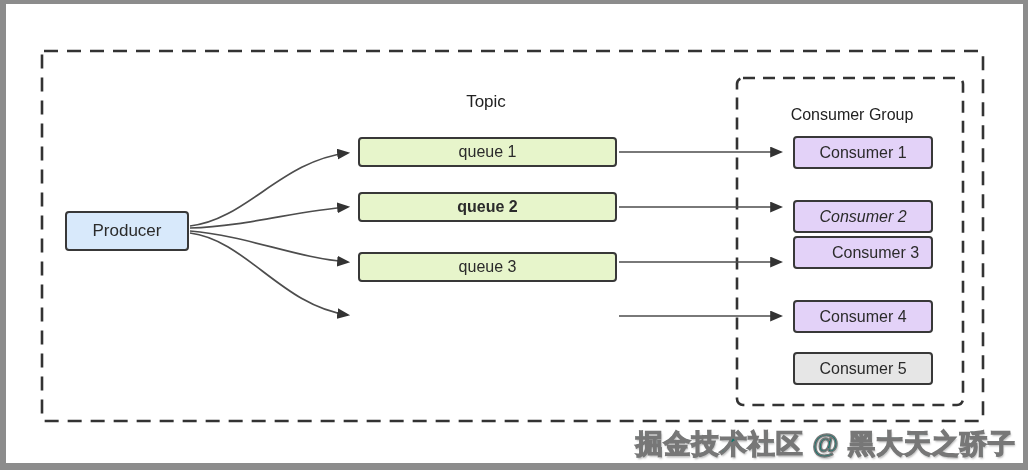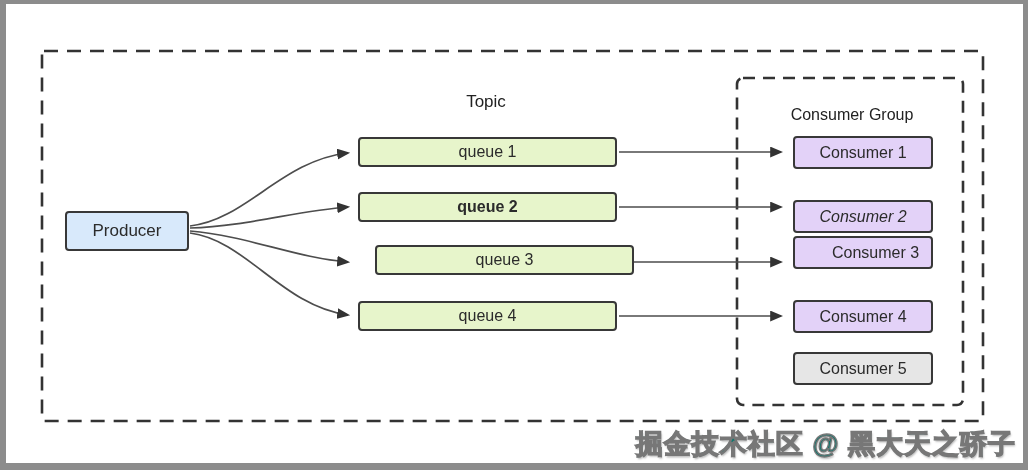--- a/index.html
+++ b/index.html
@@ -55,21 +55,21 @@
     left: 65px; top: 211px; width: 124px; height: 40px;
     background: var(--producer-fill, #d8e9fb);
     font-size: 17px;
   }
   .queue-node {
     left: 358px; width: 259px; height: 30px;
     background: var(--queue-fill, #e7f5cb);
   }
   .queue-1 { top: 137px; }
   .queue-2 { top: 192px; font-weight: bold; }
-  .queue-3 { top: 245px; margin-left: 17px; }
+  .queue-3 { top: 252px; }
   .queue-4 { top: 301px; }
   .consumer-node {
     left: 793px; width: 140px; height: 33px;
     background: var(--consumer-fill, #e3d2f8);
   }
   .consumer-1 { top: 136px; text-align: center; }
   .consumer-2 { top: 200px; font-style: italic; }
   .consumer-3 { top: 236px; padding-left: 25px; }
   .consumer-4 { top: 300px; }
   .consumer-5 { top: 352px; background: var(--consumer-inactive-fill, #e6e6e6); }
@@ -123,21 +123,20 @@
 
   <div class="zone-label topic-label">Topic</div>
 
   <div class="zone-label consumer-group-label">Consumer Group</div>
 
   <div class="node producer-node">Producer</div>
 
   <div class="node queue-node queue-1">queue 1</div>
   <div class="node queue-node queue-2">queue 2</div>
   <div class="node queue-node queue-3">queue 3</div>
-  <div class="node queue-node queue-4">queue 4</div>
 
   <div class="node consumer-node consumer-1">Consumer 1</div>
   <div class="node consumer-node consumer-2">Consumer 2</div>
   <div class="node consumer-node consumer-3">Consumer 3</div>
   <div class="node consumer-node consumer-4">Consumer 4</div>
   <div class="node consumer-node consumer-5">Consumer 5</div>
 
   <div class="watermark">掘金技术社区 @ 黑大天之骄子</div>
 
   <div class="frame-strip frame-top"></div>

